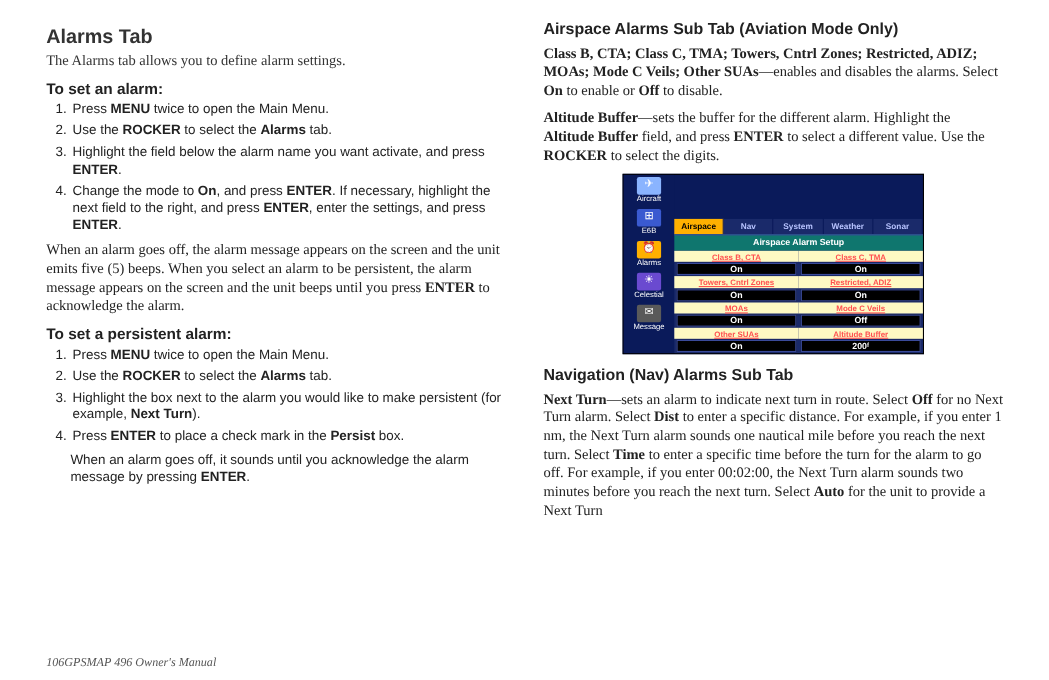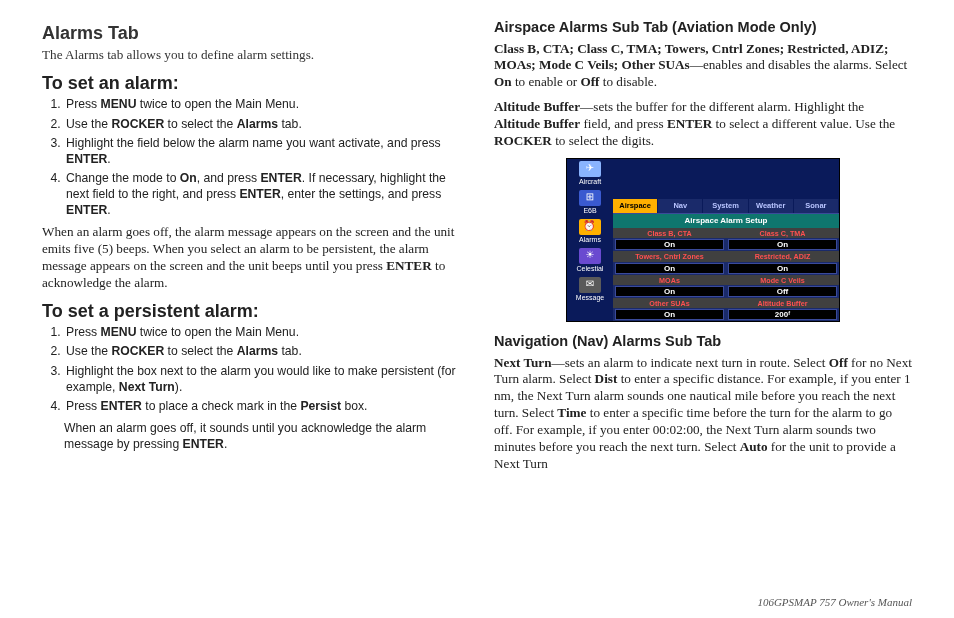--- a/index.html
+++ b/index.html
@@ -38,21 +38,21 @@
     font-family: Arial, Helvetica, sans-serif;
     font-size: 18px;
     font-weight: bold;
     margin: 4px 0 2px 0;
     color: #333;
   }
   p.intro { margin: 2px 0 8px 0; color: #333; }
   .subhead {
     font-family: Arial, Helvetica, sans-serif;
     font-weight: bold;
-    font-size: 18px;
+    font-size: 14px;
     margin: 6px 0 2px 0;
   }
   ol {
     font-family: Arial, Helvetica, sans-serif;
     font-size: 12.2px;
     margin: 2px 0 6px 0;
     padding-left: 22px;
   }
   ol li { margin: 1px 0 4px 0; padding-left: 2px; line-height: 1.28; }
   .li-note {
@@ -145,36 +145,37 @@
   }
   .dev-cell {
     border: 0;
     padding: 0;
   }
   .dev-cell-label {
     color: #ff5050;
     font-size: 7.2px;
     font-weight: bold;
     padding: 1px 3px 0 3px;
-    background: #404040;
+    background: #fef9c3;
+    text-decoration: underline;
   }
   .dev-cell-val {
     color: #fff;
     font-size: 8px;
     font-weight: bold;
     padding: 0 3px 1px 3px;
     background: #000;
     margin: 1px 2px 1px 2px;
     border: 1px solid #3a4a9a;
     height: 11px;
     line-height: 10px;
   }
   .footer {
     display: flex;
-    justify-content: flex-end;
+    justify-content: flex-start;
     font-style: italic;
     font-size: 11px;
     color: #555;
     border-top: 0;
     margin-top: auto;
     padding-top: 6px;
   }
 </style>
 </head>
 <body>
@@ -295,15 +296,15 @@
       <h2 class="subsection">Navigation (Nav) Alarms Sub Tab</h2>
       <p class="body">
         <span class="bold">Next Turn</span><span>—sets an alarm to indicate next turn in route. Select </span><span class="bold">Off</span><span> for no Next Turn alarm. Select </span><span class="bold">Dist</span><span> to enter a specific distance. For example, if you enter 1 nm, the Next Turn alarm sounds one nautical mile before you reach the next turn. Select </span><span class="bold">Time</span><span> to enter a specific time before the turn for the alarm to go off. For example, if you enter 00:02:00, the Next Turn alarm sounds two minutes before you reach the next turn. Select </span><span class="bold">Auto</span><span> for the unit to provide a Next Turn</span>
       </p>
     </div>
 
   </div>
 
   <div class="footer">
     <span>106</span>
-    <span>GPSMAP 757 Owner's Manual</span>
+    <span>GPSMAP 496 Owner's Manual</span>
   </div>
 </div>
 
 </body></html>

